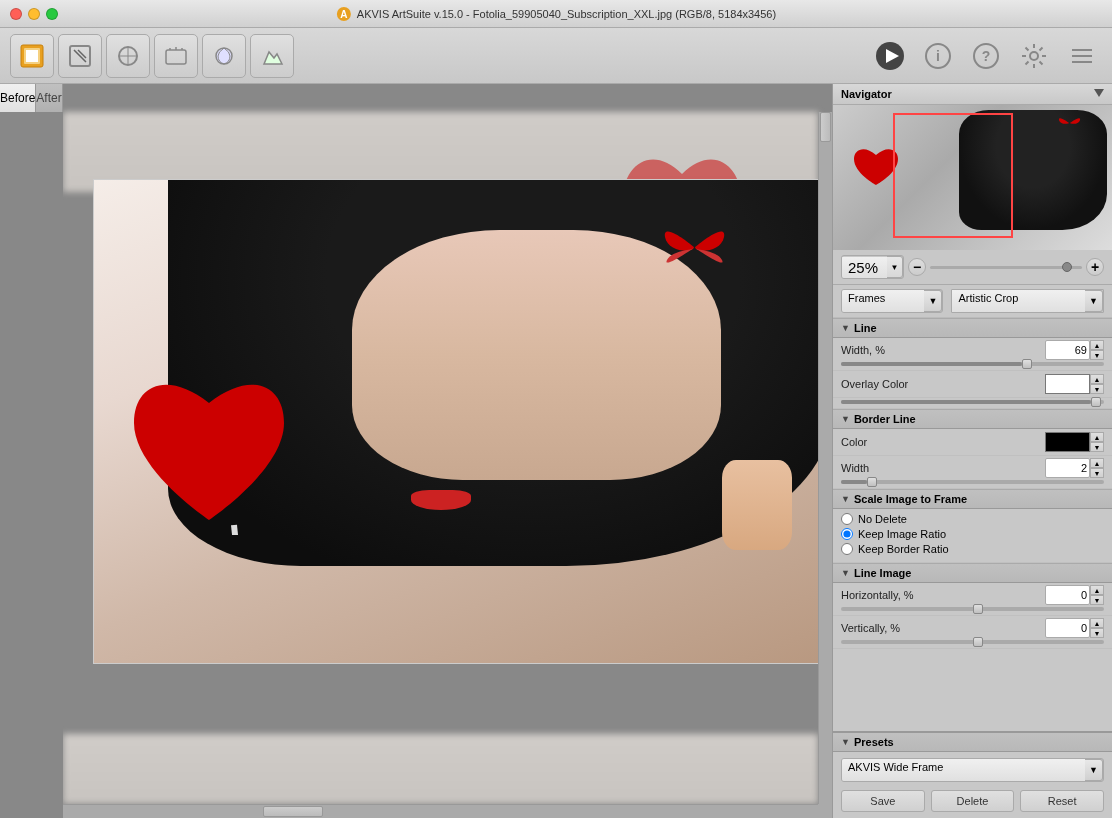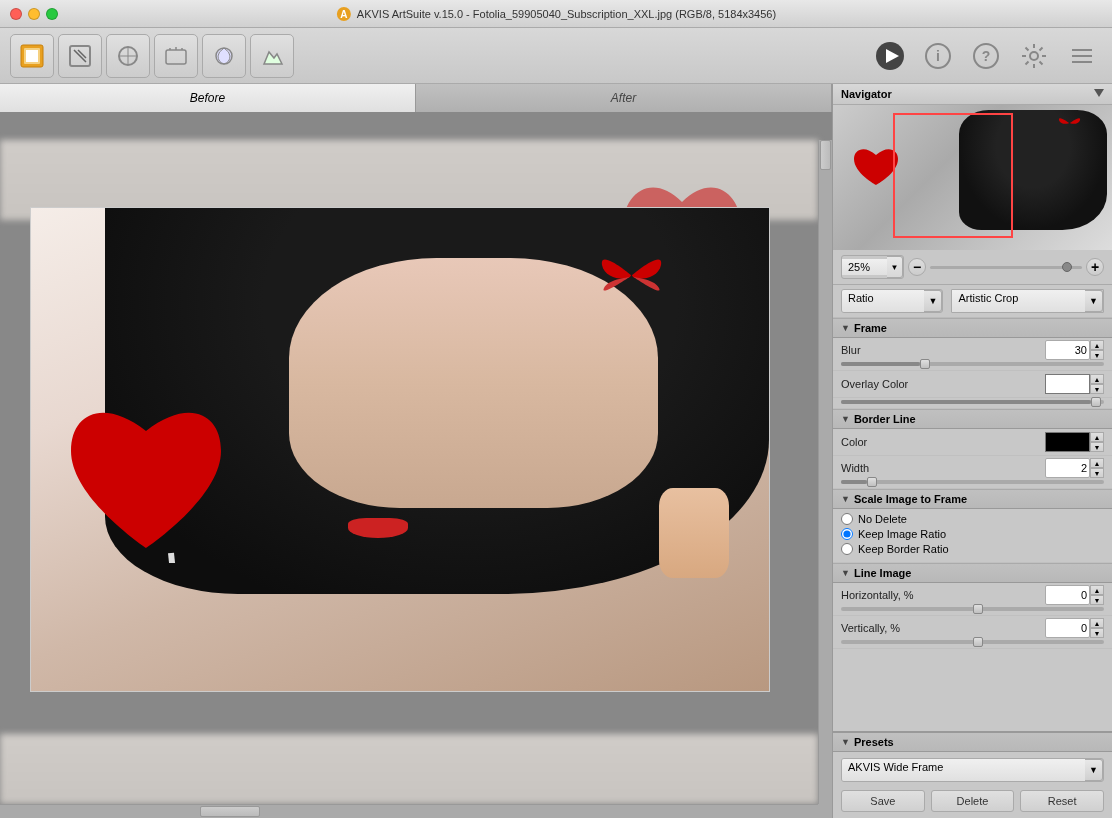--- a/index.html
+++ b/index.html
@@ -61,24 +61,23 @@
     
     .main-area {
       display: flex;
       height: calc(818px - 28px - 56px);
     }
 
     
     .image-panel {
       flex: 1;
       display: flex;
-      flex-direction: column;
+      flex-direction: row;
       background: #888;
       position: relative;
-      font-style: italic;
     }
 
     
     .tabs {
       display: flex;
       height: 28px;
       background: #aaa;
     }
     .tab {
       flex: 1;
@@ -584,65 +583,65 @@
               <path d="M13 10 C13 10 24 2 23 7 C22 12 13 11 13 10Z" fill="#cc0000"></path>
             </svg>
         </div>
 
         <div class="nav-rect"></div>
       </div>
     </div>
 
     <div class="zoom-controls">
       <div class="flex-row" style="border: 1px solid #aaa; border-radius: 3px; overflow:hidden;">
-        <div style="padding: 2px 6px; background: linear-gradient(to bottom, #f0f0f0, #e0e0e0); font-size:11px; min-width:45px;">25%</div>
+        <div style="padding: 2px 6px; background: linear-gradient(to bottom, #f0f0f0, #e0e0e0); font-size:15px; min-width:45px;">25%</div>
         <div class="zoom-dropdown-btn">▼</div>
       </div>
       <div class="zoom-btn" style="font-size:14px; font-weight:bold;">−</div>
       <div class="zoom-slider-container">
         <div class="zoom-slider">
           <div class="zoom-slider-thumb"></div>
         </div>
       </div>
       <div class="zoom-btn" style="font-size:14px; font-weight:bold;">+</div>
     </div>
 
     <div class="control-row">
       <div style="flex:1; border:1px solid #aaa; border-radius:3px; overflow:hidden; display:flex;">
-        <div style="flex:1; padding:2px 6px; background:linear-gradient(to bottom,#f0f0f0,#e0e0e0); font-size:11px;">Ratio</div>
+        <div style="flex:1; padding:2px 6px; background:linear-gradient(to bottom,#f0f0f0,#e0e0e0); font-size:11px;">Frames</div>
         <div class="select-arrow">▼</div>
       </div>
       <div style="flex:1.5; border:1px solid #aaa; border-radius:1px; overflow:hidden; display:flex; margin-left:4px;">
         <div style="flex:1; padding:2px 6px; background:linear-gradient(to bottom,#f0f0f0,#e0e0e0); font-size:11px;">Artistic Crop</div>
         <div class="select-arrow">▼</div>
       </div>
     </div>
 
     <div class="section-header">
       <span class="section-arrow">▼</span>
-      <span>Frame</span>
-    </div>
-
+      <span>Line</span>
+    </div>
 
     <div class="param-full-row">
       <div class="param-with-input">
-        <span class="param-label">Blur</span>
+        <span class="param-label">Width, %</span>
         <div style="display:flex; align-items:center;">
-          <input type="text" class="param-input-box" value="30" style="text-align: right;">
+          <input type="text" class="param-input-box" value="69" style="text-align: right;">
           <div class="param-stepper">
             <button class="stepper-btn">▲</button>
             <button class="stepper-btn">▼</button>
           </div>
         </div>
       </div>
       <div class="param-slider-row">
-        <div style="position:absolute; left:0; top:0; bottom:0; width:30%; background:#888; border-radius:2px;"></div>
-        <div style="position:absolute; left:30%; top:-3px; width:10px; height:10px; background:linear-gradient(to bottom,#e0e0e0,#c0c0c0); border:1px solid #888; border-radius:2px;"></div>
-      </div>
-    </div>
+        <div style="position:absolute; left:0; top:0; bottom:0; width:69%; background:#888; border-radius:2px;"></div>
+        <div style="position:absolute; left:69%; top:-3px; width:10px; height:10px; background:linear-gradient(to bottom,#e0e0e0,#c0c0c0); border:1px solid #888; border-radius:2px;"></div>
+      </div>
+    </div>
+
 
     <div class="param-row">
       <span class="param-label">Overlay Color</span>
       <div class="color-swatch" style="background: #ffffff;"></div>
       <div class="param-stepper" style="margin-left:0;">
         <button class="stepper-btn">▲</button>
         <button class="stepper-btn">▼</button>
       </div>
     </div>
 

